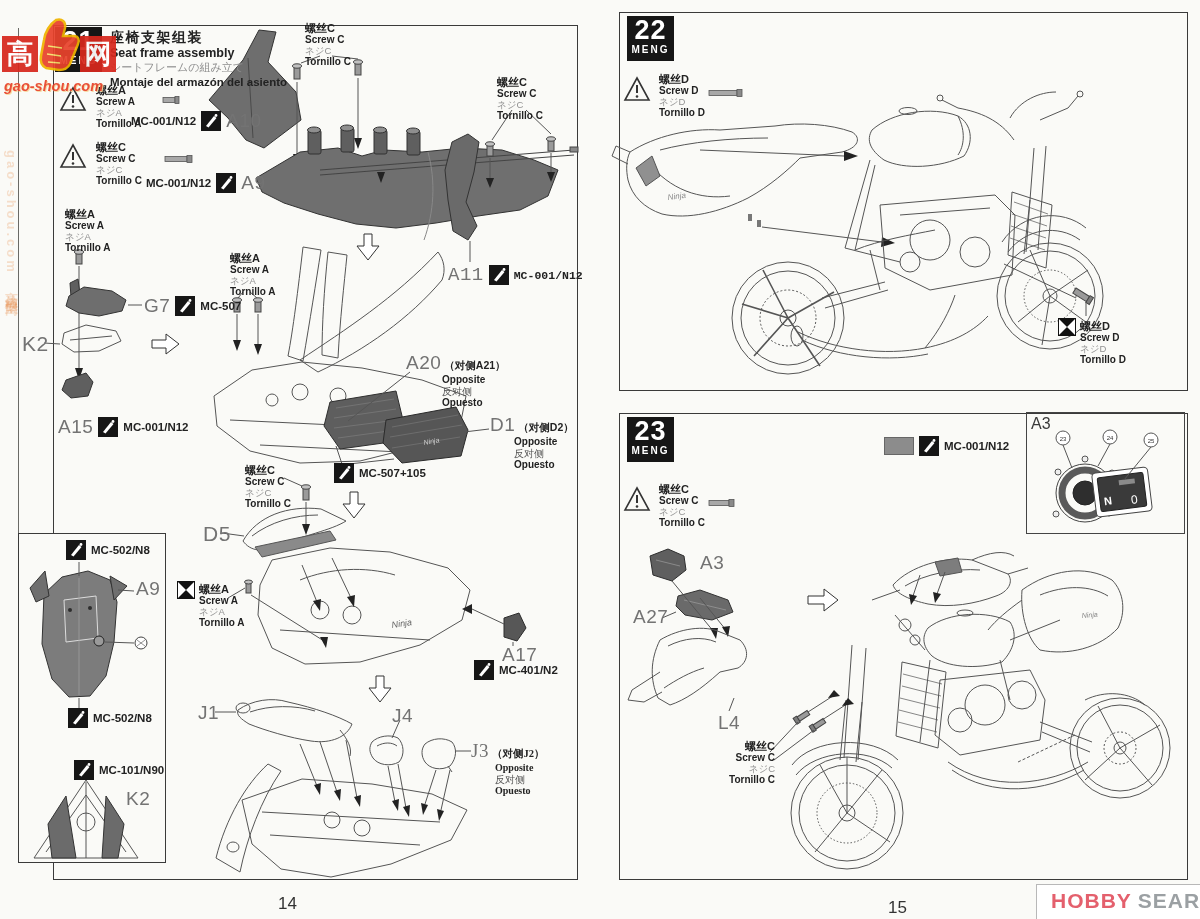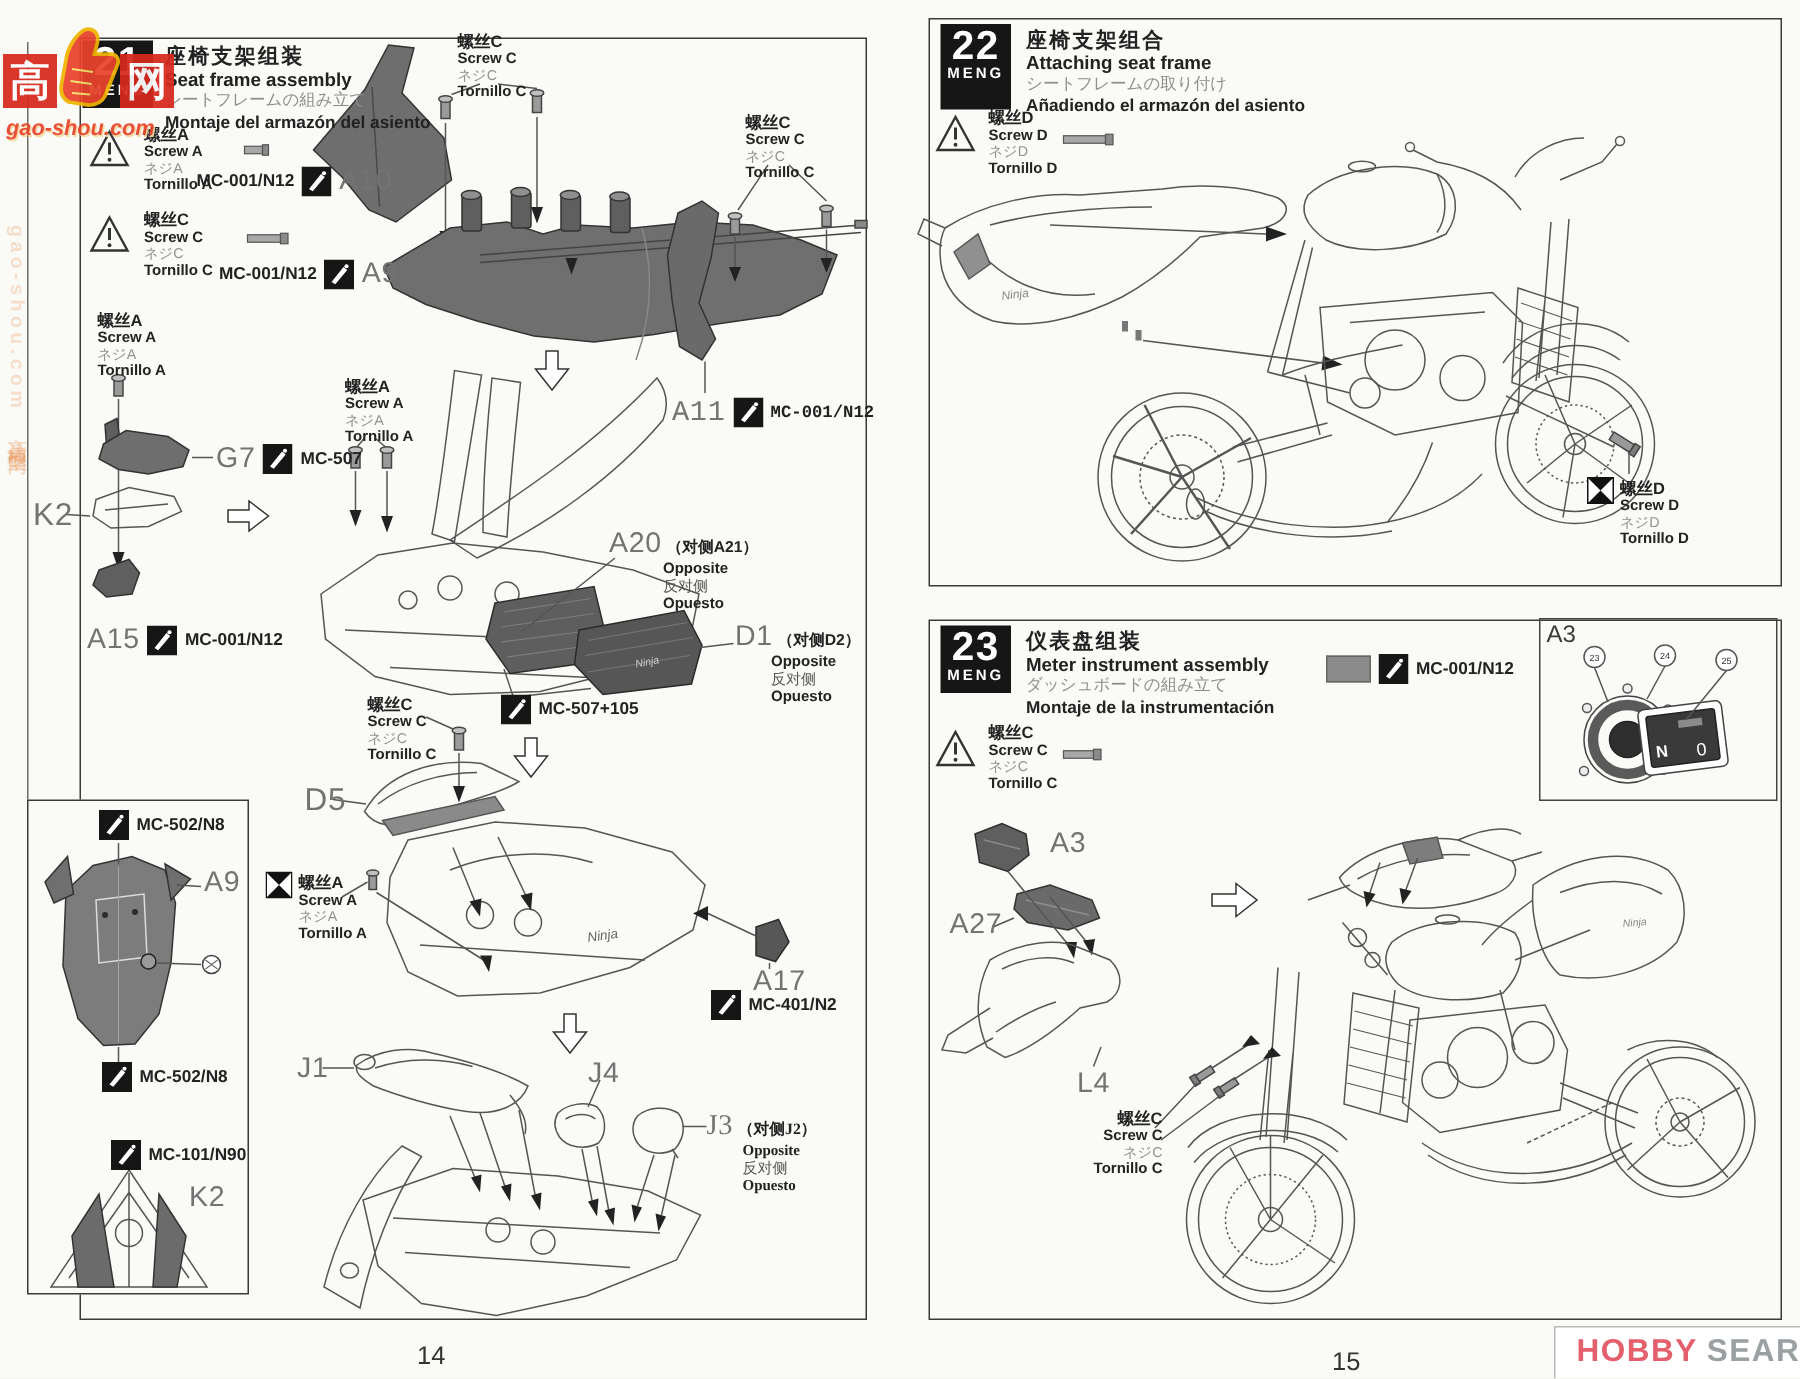--- a/index.html
+++ b/index.html
@@ -619,29 +619,23 @@
           <rect width="20" height="20" fill="#161616"></rect>
           <path d="M5,15 L13,5 L15.5,7 L7.5,16.5 Z" fill="#fff"></path>
           <circle cx="15" cy="4.5" r="1.4" fill="#fff"></circle>
         </svg></span>
     <span class="mcname">MC-101/N90</span>
   </div>
   <div class="abs part-lg" style="left:126px;top:788px;">K2</div>
 
   <div class="abs pagenum" style="left:278px;top:894px;">14</div>
 
-  <div class="stepbox" style="left:627px;top:16px;width:47px;height:57px;">
+  <div class="stepbox" style="left:627px;top:16px;width:47px;height:45px;">
     <div class="stepnum">22</div>
     <div class="mengword">MENG</div>
-  </div>
-  <div class="abs titleblock" style="left:684px;top:18px;">
-    <div class="t-zh">座椅支架组合</div>
-    <div class="t-en">Attaching seat frame</div>
-    <div class="t-ja">シートフレームの取り付け</div>
-    <div class="t-es">Añadiendo el armazón del asiento</div>
   </div>
   <svg class="abs" style="left:623px;top:76px;" width="28" height="27">
     <polygon points="14,2 26,24 2,24" fill="none" stroke="#333" stroke-width="1.6"></polygon>
     <line x1="14" y1="9" x2="14" y2="17" stroke="#333" stroke-width="2"></line>
       <circle cx="14" cy="20.5" r="1.3" fill="#333"></circle>
   </svg>
   <div class="abs wlines" style="left:659px;top:73px;">
     <div class="w-zh">螺丝D</div>
     <div class="w-en">Screw D</div>
     <div class="w-ja">ネジD</div>
@@ -660,26 +654,20 @@
   <div class="abs wlines" style="left:1080px;top:320px;">
     <div class="w-zh">螺丝D</div>
     <div class="w-en">Screw D</div>
     <div class="w-ja">ネジD</div>
     <div class="w-es">Tornillo D</div>
   </div>
 
   <div class="stepbox" style="left:627px;top:417px;width:47px;height:45px;">
     <div class="stepnum">23</div>
     <div class="mengword">MENG</div>
-  </div>
-  <div class="abs titleblock" style="left:684px;top:419px;">
-    <div class="t-zh">仪表盘组装</div>
-    <div class="t-en">Meter instrument assembly</div>
-    <div class="t-ja">ダッシュボードの組み立て</div>
-    <div class="t-es">Montaje de la instrumentación</div>
   </div>
   <div class="abs mcrow" style="left:884px;top:436px;">
     <span class="swatch"></span>
     <span class="chip"><svg width="20" height="20">
           <rect width="20" height="20" fill="#161616"></rect>
           <path d="M5,15 L13,5 L15.5,7 L7.5,16.5 Z" fill="#fff"></path>
           <circle cx="15" cy="4.5" r="1.4" fill="#fff"></circle>
         </svg></span>
     <span class="mcname">MC-001/N12</span>
   </div>

